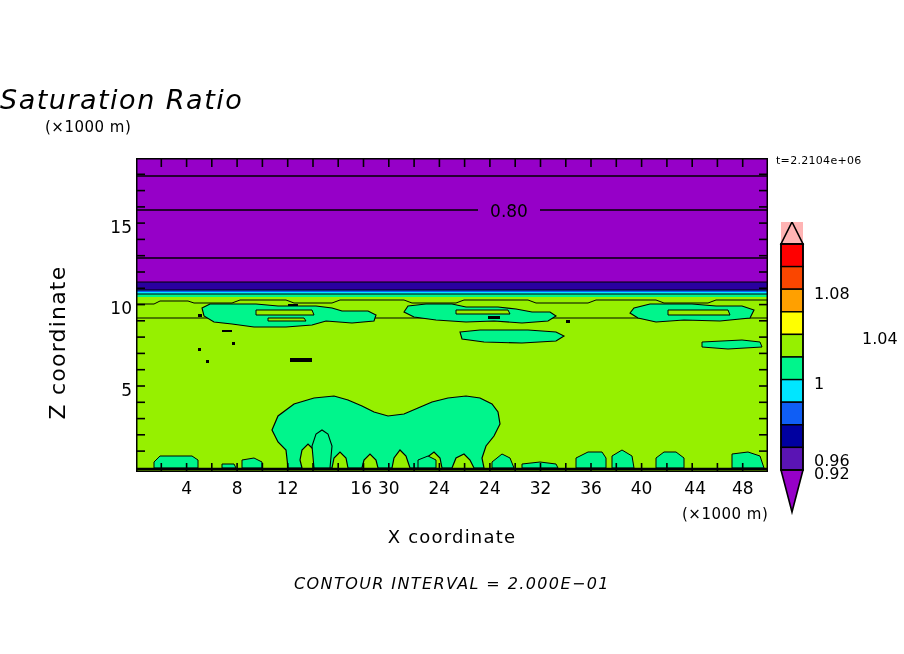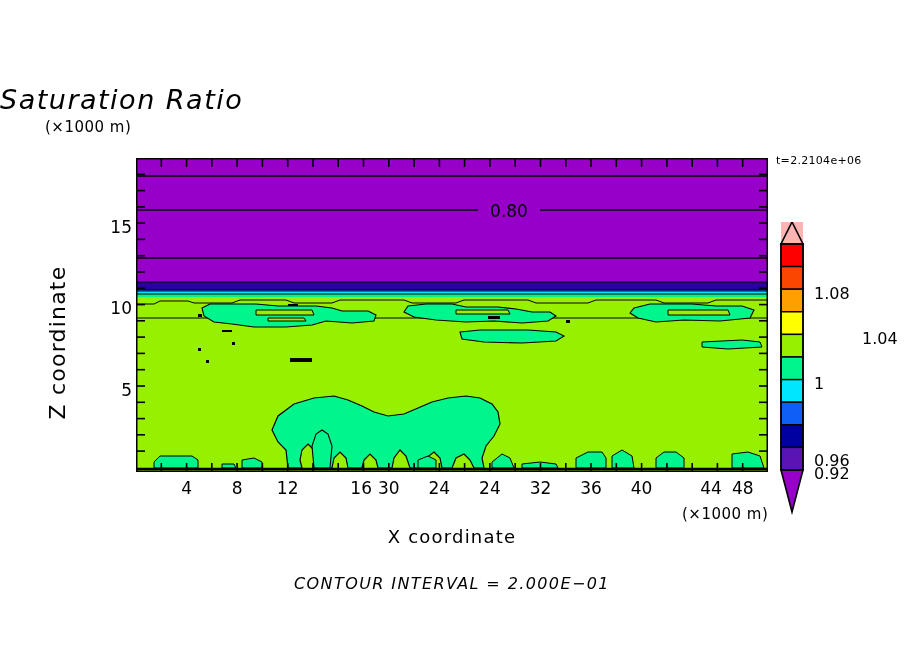--- a/index.html
+++ b/index.html
@@ -48,21 +48,21 @@
     <div class="xtick" style="left: 166.56px;">4</div>
     <div class="xtick" style="left: 217.12px;">8</div>
     <div class="xtick" style="left: 267.68px;">12</div>
     <div class="xtick" style="left: 332px; text-align: right;">16</div>
     <div class="xtick" style="left: 368.8px;">30</div>
     <div class="xtick" style="left: 419.36px;">24</div>
     <div class="xtick" style="left: 469.92px;">24</div>
     <div class="xtick" style="left: 520.48px;">32</div>
     <div class="xtick" style="left: 571.04px;">36</div>
     <div class="xtick" style="left: 621.6px;">40</div>
-    <div class="xtick" style="left: 691px;">44</div>
+    <div class="xtick" style="left: 666px; text-align: right;">44</div>
     <div class="xtick" style="left: 722.72px;">48</div>
   </div>
 <div id="cblabels">
     <div class="cbtick" style="top: 275.6px;">1.08</div>
     <div class="cbtick" style="top: 320.8px; margin-left: 48px;">1.04</div>
     <div class="cbtick" style="top: 366px;">1</div>
     <div class="cbtick" style="top: 411.2px; margin-top: 32px;">0.96</div>
     <div class="cbtick" style="top: 456.4px;">0.92</div>
   </div>
 

